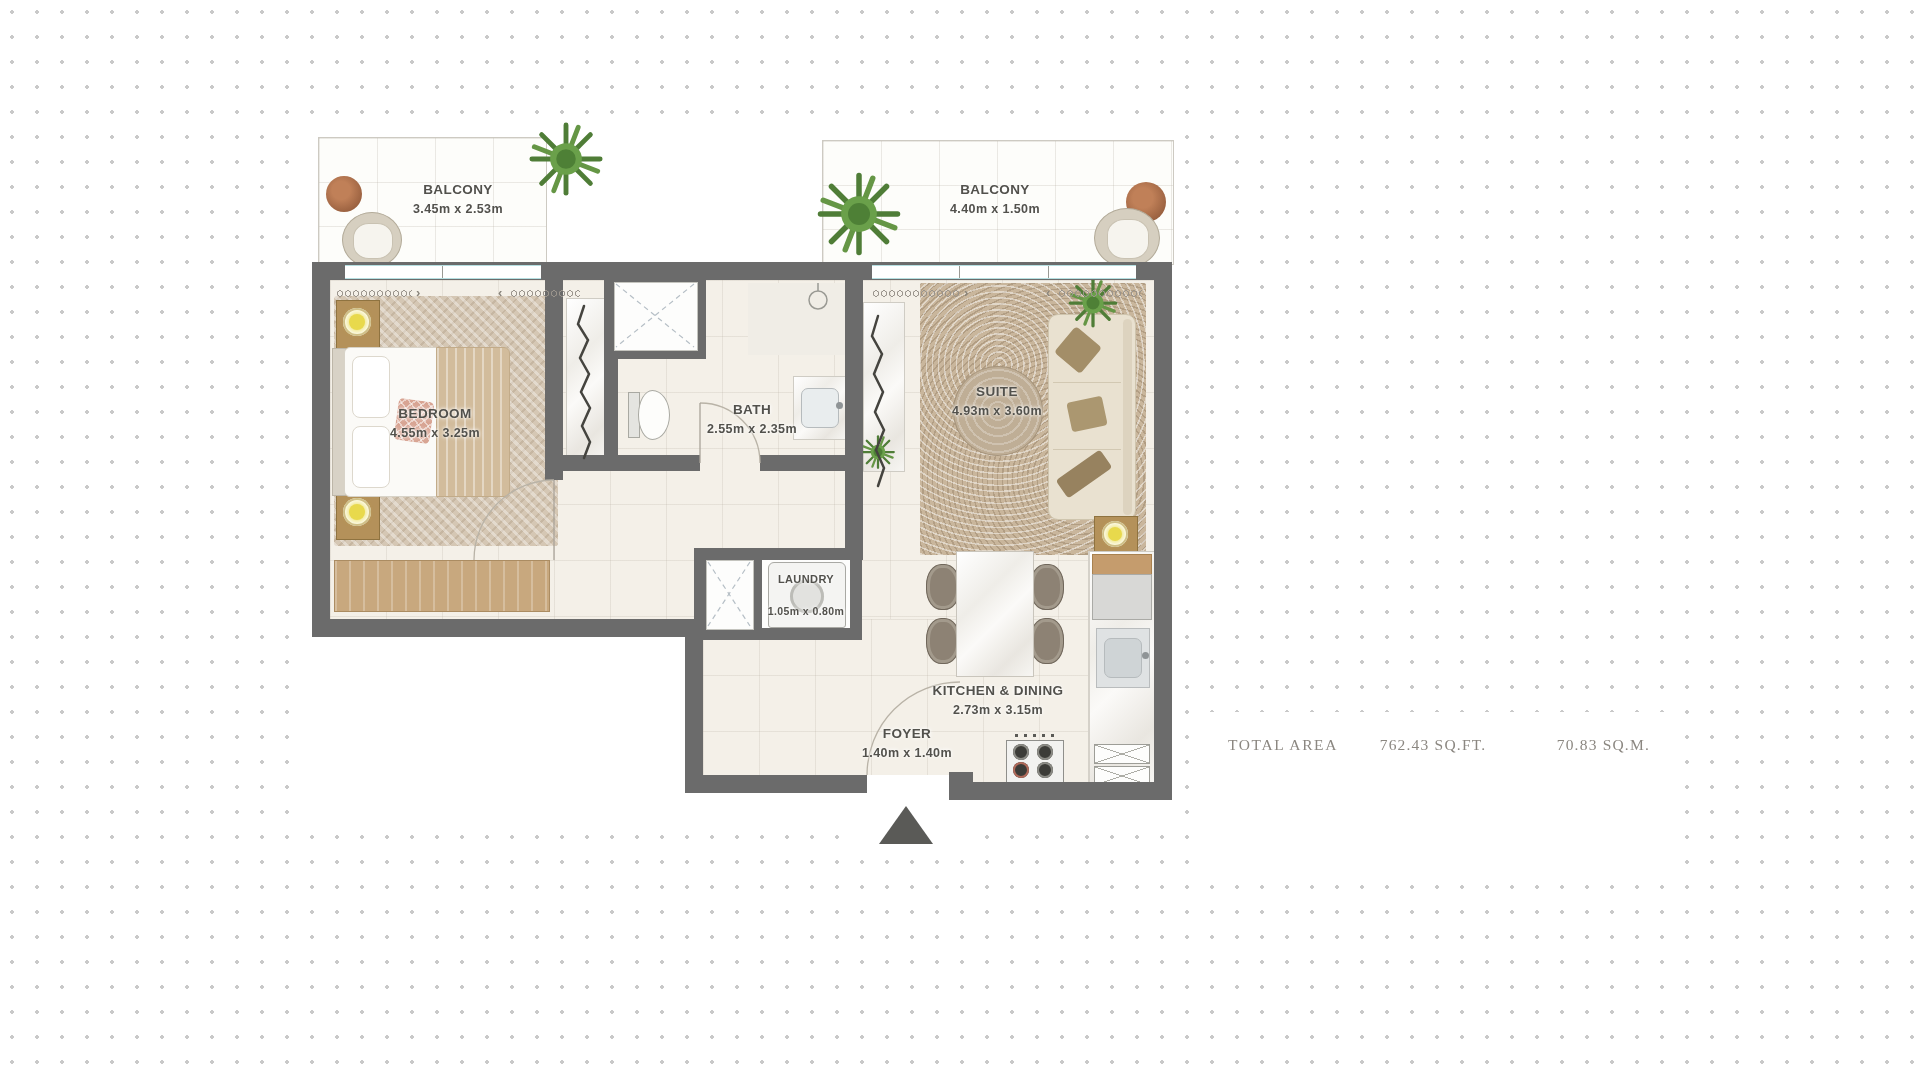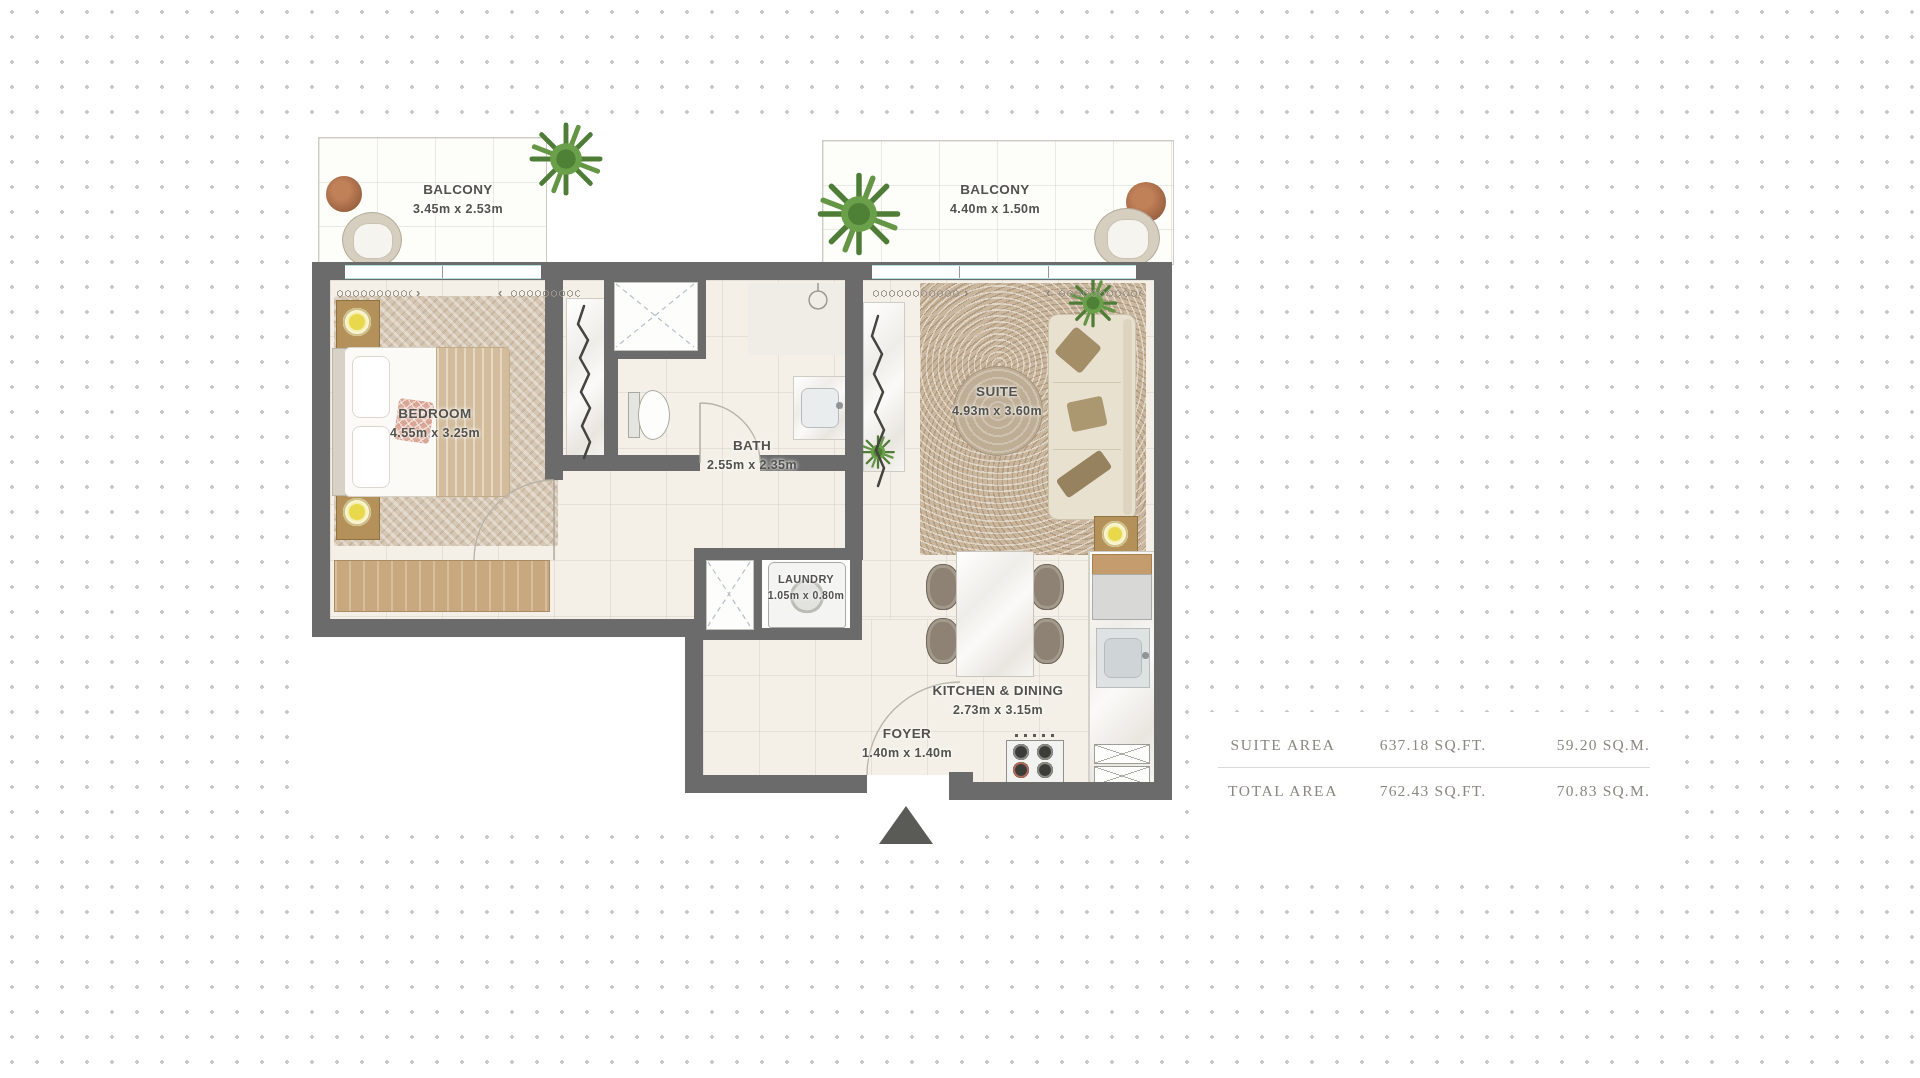--- a/index.html
+++ b/index.html
@@ -17,21 +17,21 @@
     background-size:56px 56px;}
   .balcony{position:absolute;border:1.5px solid #cdcac2;background-color:#fdfdfa;
     background-image:linear-gradient(rgba(190,185,175,.30) 1px,transparent 1px),
                      linear-gradient(90deg,rgba(190,185,175,.30) 1px,transparent 1px);
     background-size:58px 44px;}
   .room-label{position:absolute;text-align:center;color:#52514c;
     font-weight:700;font-size:13.5px;line-height:1.45;letter-spacing:.4px;
     text-shadow:0 0 5px rgba(255,255,255,.95),0 0 3px rgba(255,255,255,.95);}
   .room-label .rdims{font-size:12.5px;}
   .room-label.small{font-size:11px;}
-  .room-label.small .rdims{font-size:10.5px;}
+  .room-label.small .rdims{font-size:10.5px;margin-top:16px;}
   .window{position:absolute;background:#fff;border-top:1.5px solid #b5dfe1;border-bottom:1.5px solid #b5dfe1;}
   .wdiv{position:absolute;top:0;bottom:0;width:1px;background:#9a9a94;}
   .scallop{position:absolute;height:9px;
     background-image:radial-gradient(circle 3.4px at 4px 50%,rgba(0,0,0,0) 2.1px,#9a948c 2.2px 3.1px,rgba(0,0,0,0) 3.3px);
     background-size:8px 9px;background-repeat:repeat-x;}
   .chev{position:absolute;color:#8a857c;font-weight:700;font-size:13px;line-height:1;}
   .rug-bedroom{position:absolute;background-color:#d5c7b4;border-radius:3px;
     background-image:repeating-linear-gradient(45deg,rgba(255,255,255,.35) 0 3px,rgba(0,0,0,0) 3px 8px),
                      repeating-linear-gradient(-45deg,rgba(160,140,115,.28) 0 2px,rgba(0,0,0,0) 2px 7px);}
   .rug-living{position:absolute;background-color:#c9b69c;border-radius:2px;
@@ -269,21 +269,21 @@
       <div class="rdims">3.45m x 2.53m</div>
     </div>
     <div class="room-label" style="left:895px;top:180px;width:200px;">
       <div class="rname">BALCONY</div>
       <div class="rdims">4.40m x 1.50m</div>
     </div>
     <div class="room-label" style="left:335px;top:404px;width:200px;text-align:center;">
       <div class="rname">BEDROOM</div>
       <div class="rdims">4.55m x 3.25m</div>
     </div>
-    <div class="room-label" style="left:652px;top:400px;width:200px;margin-top:36px;">
+    <div class="room-label" style="left:652px;top:400px;width:200px;">
       <div class="rname">BATH</div>
       <div class="rdims">2.55m x 2.35m</div>
     </div>
     <div class="room-label" style="left:897px;top:382px;width:200px;">
       <div class="rname">SUITE</div>
       <div class="rdims">4.93m x 3.60m</div>
     </div>
     <div class="room-label small" style="left:736px;top:572px;width:140px;">
       <div class="rname">LAUNDRY</div>
       <div class="rdims">1.05m x 0.80m</div>
@@ -294,25 +294,20 @@
     </div>
     <div class="room-label" style="left:807px;top:724px;width:200px;">
       <div class="rname">FOYER</div>
       <div class="rdims">1.40m x 1.40m</div>
     </div>
 
     <div class="tri-up" style="left:879px;top:806px;"></div>
   </div>
 
   <div class="area-table">
-    <div class="atrow">
-      <div class="c1">SUITE AREA</div>
-      <div class="c2">637.18 SQ.FT.</div>
-      <div class="c3">59.20 SQ.M.</div>
-    </div>
     <div class="atrow">
       <div class="c1">TOTAL AREA</div>
       <div class="c2">762.43 SQ.FT.</div>
       <div class="c3">70.83 SQ.M.</div>
     </div>
   </div>
 
 </div>
 
 </body></html>

